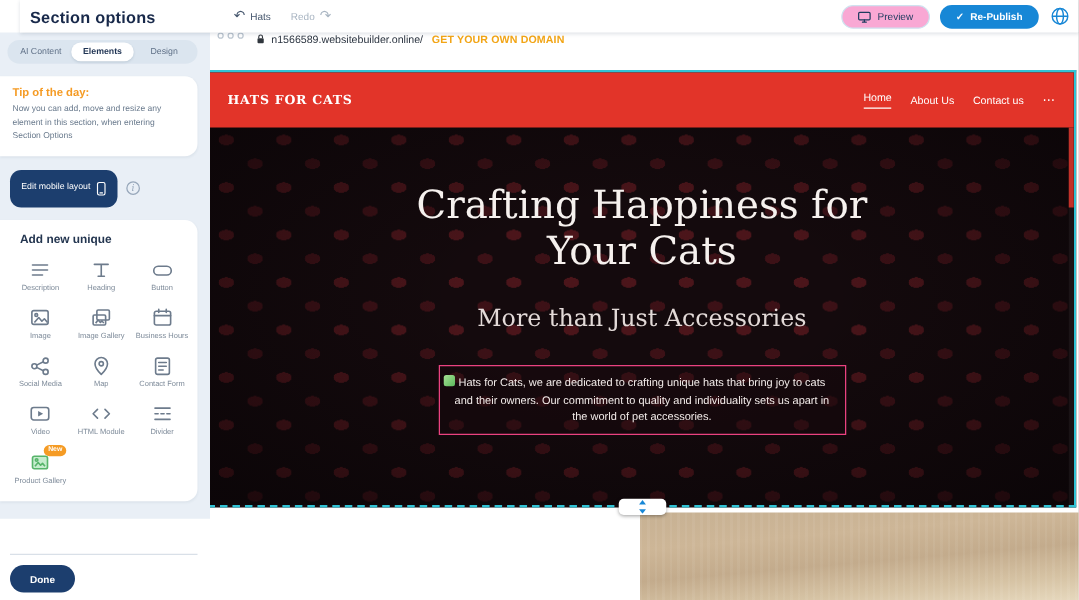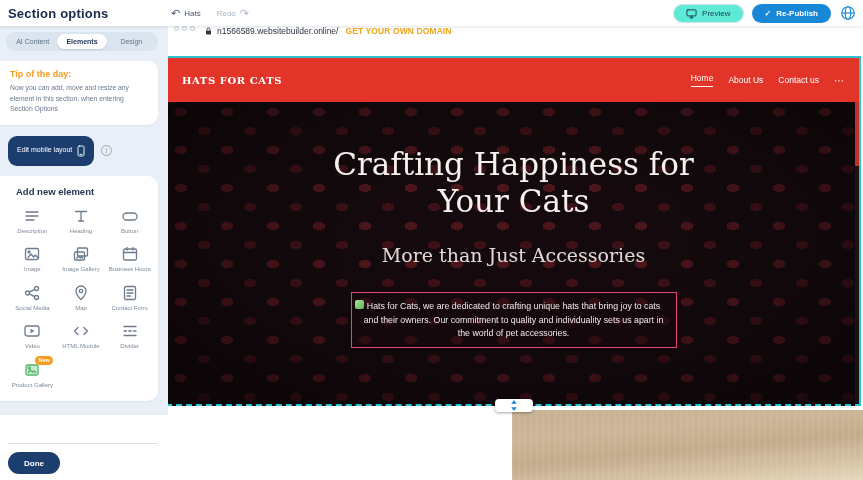--- a/index.html
+++ b/index.html
@@ -1,28 +1,28 @@
 <!DOCTYPE html>
 <html><head>
 <meta charset="utf-8">
 <style>
   *{box-sizing:border-box;margin:0;padding:0}
   html,body{width:863px;height:480px;overflow:hidden}
   body{position:relative;background:#fff;font-family:"Liberation Sans",sans-serif;-webkit-font-smoothing:antialiased}
   button{font-family:inherit;cursor:pointer}
 
   
-  .topbar{position:absolute;left:0;top:0;right:0;height:26px;background:#fff;box-shadow:0 1px 3px rgba(20,40,70,.14);z-index:40}
+  .topbar{position:absolute;left:16px;top:0;right:0;height:26px;background:#fff;box-shadow:0 1px 3px rgba(20,40,70,.14);z-index:40}
   .topbar-title{position:absolute;left:8px;top:6px;font-size:13px;font-weight:700;color:#18294a;letter-spacing:.2px}
   .history{position:absolute;left:171px;top:0;height:26px;display:flex;align-items:center;gap:16px}
   .hist-btn{display:flex;align-items:center;gap:4px;background:none;border:none;font-size:8px;color:#45566d;padding:0}
   .hist-btn .glyph{font-size:11px;line-height:1}
   .hist-btn.disabled{color:#a9b5c2}
   .topbar-right{position:absolute;right:6px;top:0;height:26px;display:flex;align-items:center;gap:8px}
-  .preview-btn{display:flex;align-items:center;gap:5px;height:19px;padding:0 12px;border-radius:10px;background:#5eead4;border:1px solid #cfe2ef;color:#1d3b5e;font-size:8px}
+  .preview-btn{display:flex;align-items:center;gap:5px;height:19px;padding:0 12px;border-radius:10px;background:#f9a8d4;border:1px solid #cfe2ef;color:#1d3b5e;font-size:8px}
   .republish-btn{display:flex;align-items:center;gap:5px;height:19px;padding:0 13px;border-radius:10px;background:#1787d6;border:none;color:#fff;font-size:8px;font-weight:700}
   .globe-btn{width:18px;height:18px;background:none;border:none;padding:0;display:flex;align-items:center;justify-content:center}
 
   
   .sidebar{position:absolute;left:0;top:26px;width:168px;bottom:0;background:#fff;z-index:30}
   .sidebar-top{background:#e9eff6;padding:6px 0 14px}
   .tabs{display:flex;background:#dbe5ef;border-radius:10px;margin:0 10px 0 6px;padding:2px}
   .tab{flex:1;border:none;background:transparent;font-size:7px;color:#5f7087;padding:4px 0;border-radius:8px}
   .tab.active{background:#fff;color:#1f3353;font-weight:700;box-shadow:0 1px 2px rgba(30,60,90,.15)}
   .tip-card{background:#fff;margin:10px 10px 0 0;border-radius:0 10px 10px 0;padding:8px 10px 10px;box-shadow:0 1px 2px rgba(30,60,90,.06)}
@@ -142,21 +142,21 @@
           <svg width="12" height="14" viewBox="0 0 18 18" fill="none" stroke="#fff" stroke-width="1.4" stroke-linecap="round">
             <rect x="4.5" y="1.5" width="9" height="15" rx="2"></rect>
               <path d="M7.5 14h3"></path>
           </svg>
         </span>
       </button>
       <span class="info-badge">i</span>
     </div>
 
     <div class="add-card">
-      <div class="add-title">Add new element</div>
+      <div class="add-title">Add new unique</div>
       <div class="el-grid">
 
         <div class="el-item">
           <span class="el-icon">
             <svg width="18" height="18" viewBox="0 0 18 18" fill="none" stroke="#6d7b8c" stroke-width="1.3" stroke-linecap="round">
                 <path d="M3 5h12M3 9h12M3 13h8"></path>
               </svg>
           </span>
           <span class="el-label">Description</span>
         </div>

